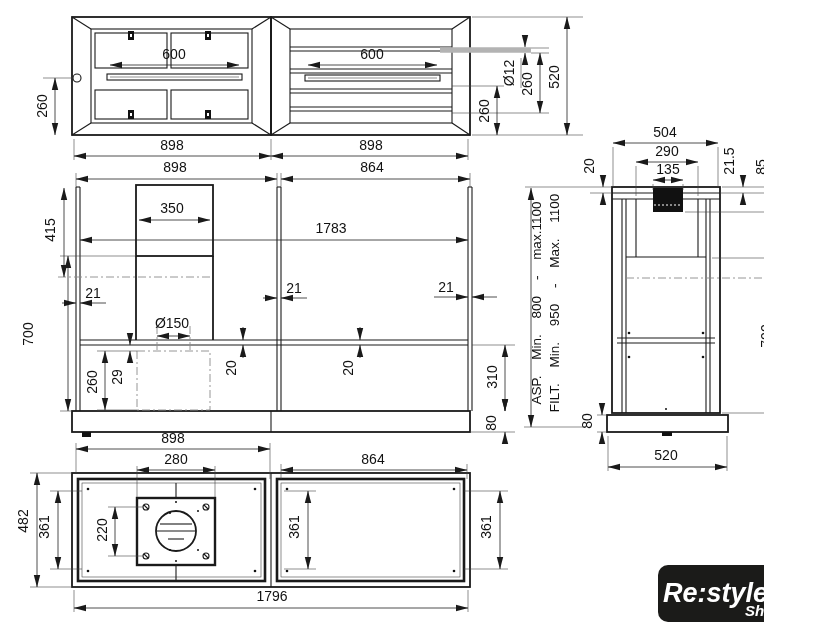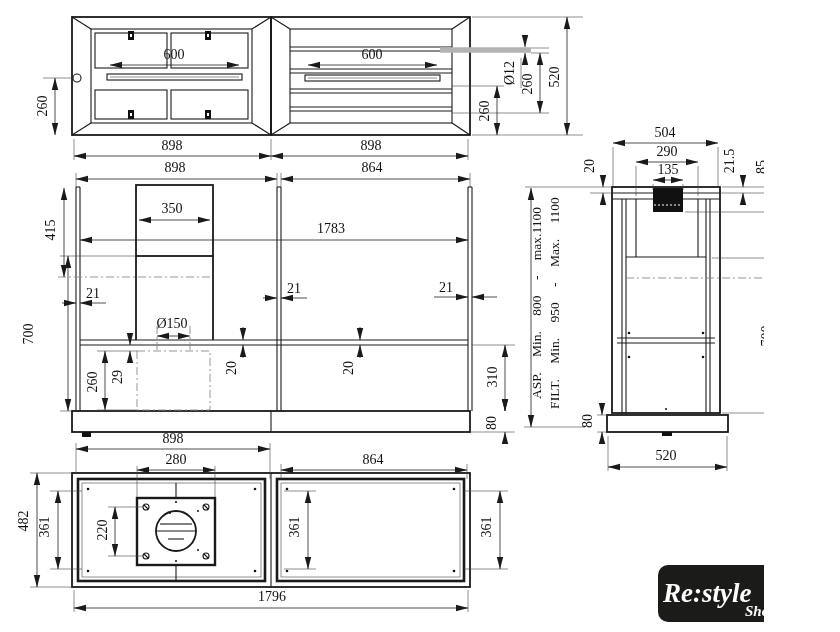--- a/index.html
+++ b/index.html
@@ -1,17 +1,17 @@
 <!DOCTYPE html>
 <html><head>
 <meta charset="utf-8">
 <style>
   html,body{margin:0;padding:0;background:#fff;}
   .stage{position:relative;width:764px;height:632px;background:#fff;overflow:hidden;
-         font-family:Liberation Serif, serif;}
+         font-family:Liberation Sans, sans-serif;}
   svg{display:block}
   .o2{stroke:#1a1a1a;stroke-width:1.8;fill:none}
   .o1{stroke:#1a1a1a;stroke-width:1.1;fill:none}
   .d {stroke:#222;stroke-width:.8;fill:none}
   .e {stroke:#444;stroke-width:.6;fill:none}
   .cl{stroke:#8a8a8a;stroke-width:.9;fill:none;stroke-dasharray:8 3 2 3}
   .dim{font-size:14px;fill:#111;text-anchor:middle}
   .note{font-size:13.5px;fill:#111;text-anchor:middle;word-spacing:12px}
   .brand{font-size:27px;font-style:italic;font-weight:bold;fill:#fff}
   .shop{font-size:15px;font-style:italic;font-weight:bold;fill:#fff}

